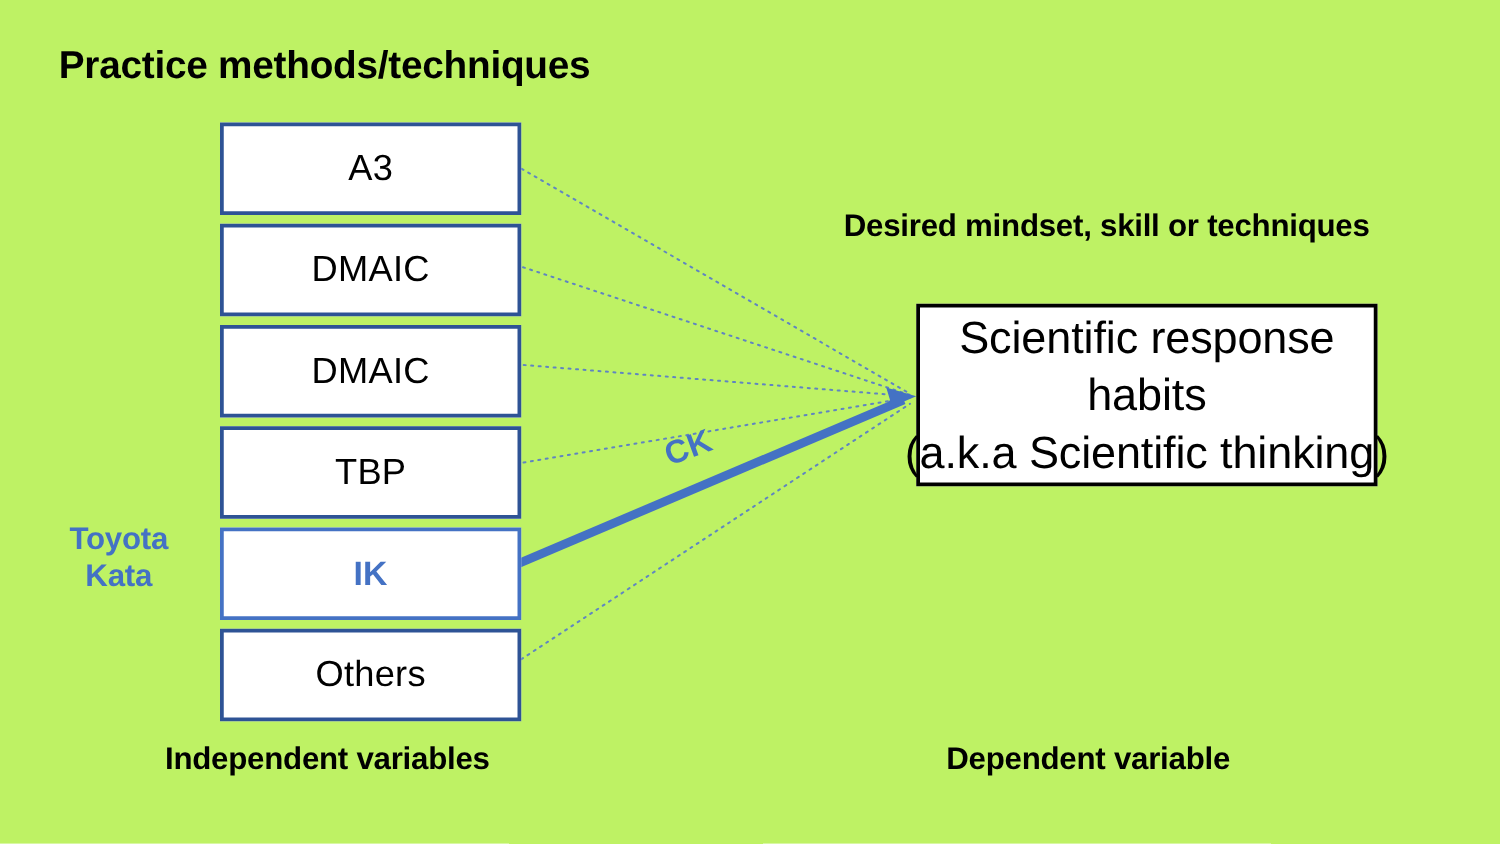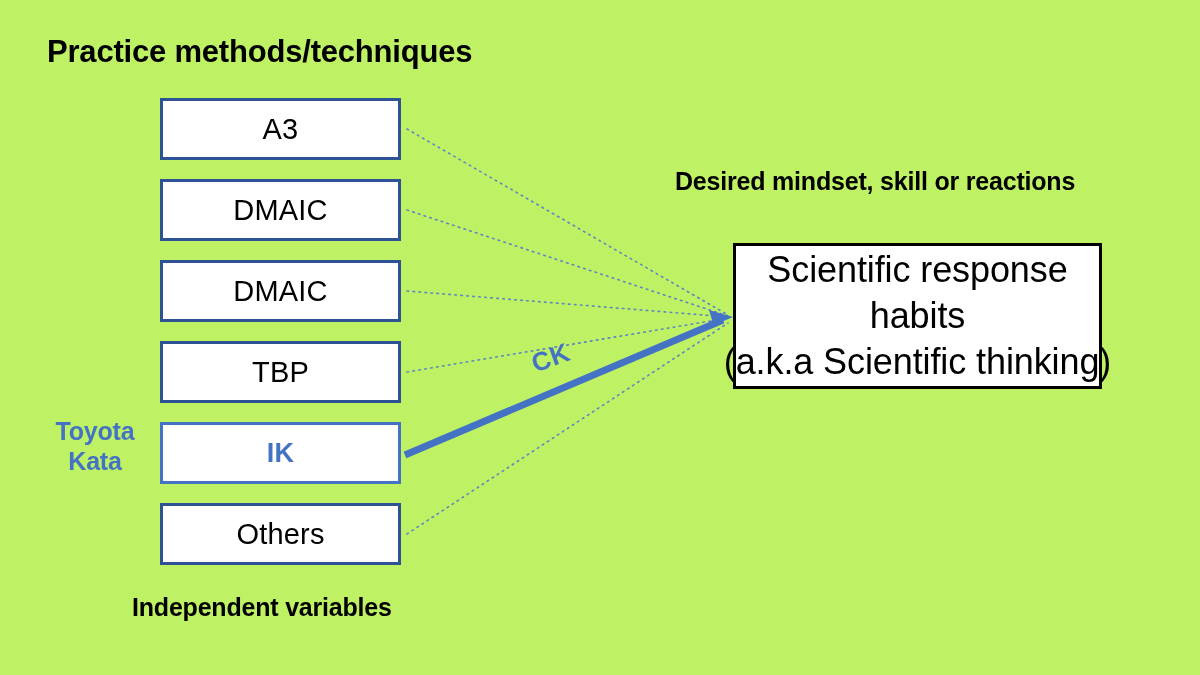--- a/index.html
+++ b/index.html
@@ -60,23 +60,23 @@
   #label-dependent {
     left: 757px;
     top: 595px;
     font-size: 25px;
     letter-spacing: -0.2px;
   }
 
   
   .method-box {
     position: absolute;
-    left: 160px;
+    left: 176px;
     width: 241px;
-    height: 62px;
+    height: 74px;
     box-sizing: border-box;
     border: 3px solid #2E5395;
     background: #ffffff;
     display: flex;
     align-items: center;
     justify-content: center;
   }
   .method-box .box-label {
     font-size: 29px;
     color: #000000;
@@ -159,24 +159,25 @@
     </g>
 
     <g>
       <line x1="405" y1="455" x2="723" y2="320" stroke="#4472C4" stroke-width="7" stroke-linecap="butt"></line>
       <polygon points="733,317 709,310 712,320 705,329" fill="#4472C4"></polygon>
     </g>
   </svg>
 
   <div class="heading" id="title-practice">Practice methods/techniques</div>
 
-  <div class="heading" id="title-desired">Desired mindset, skill or reactions</div>
+  <div class="heading" id="title-desired">Desired mindset, skill or techniques</div>
 
   <div class="heading" id="label-independent">Independent variables</div>
 
+  <div class="heading" id="label-dependent">Dependent variable</div>
 
   <div id="toyota-kata">
     <div>Toyota</div>
     <div>Kata</div>
   </div>
 
   <div class="method-box" style="top:98px">
     <span class="box-label">A3</span>
   </div>
 

